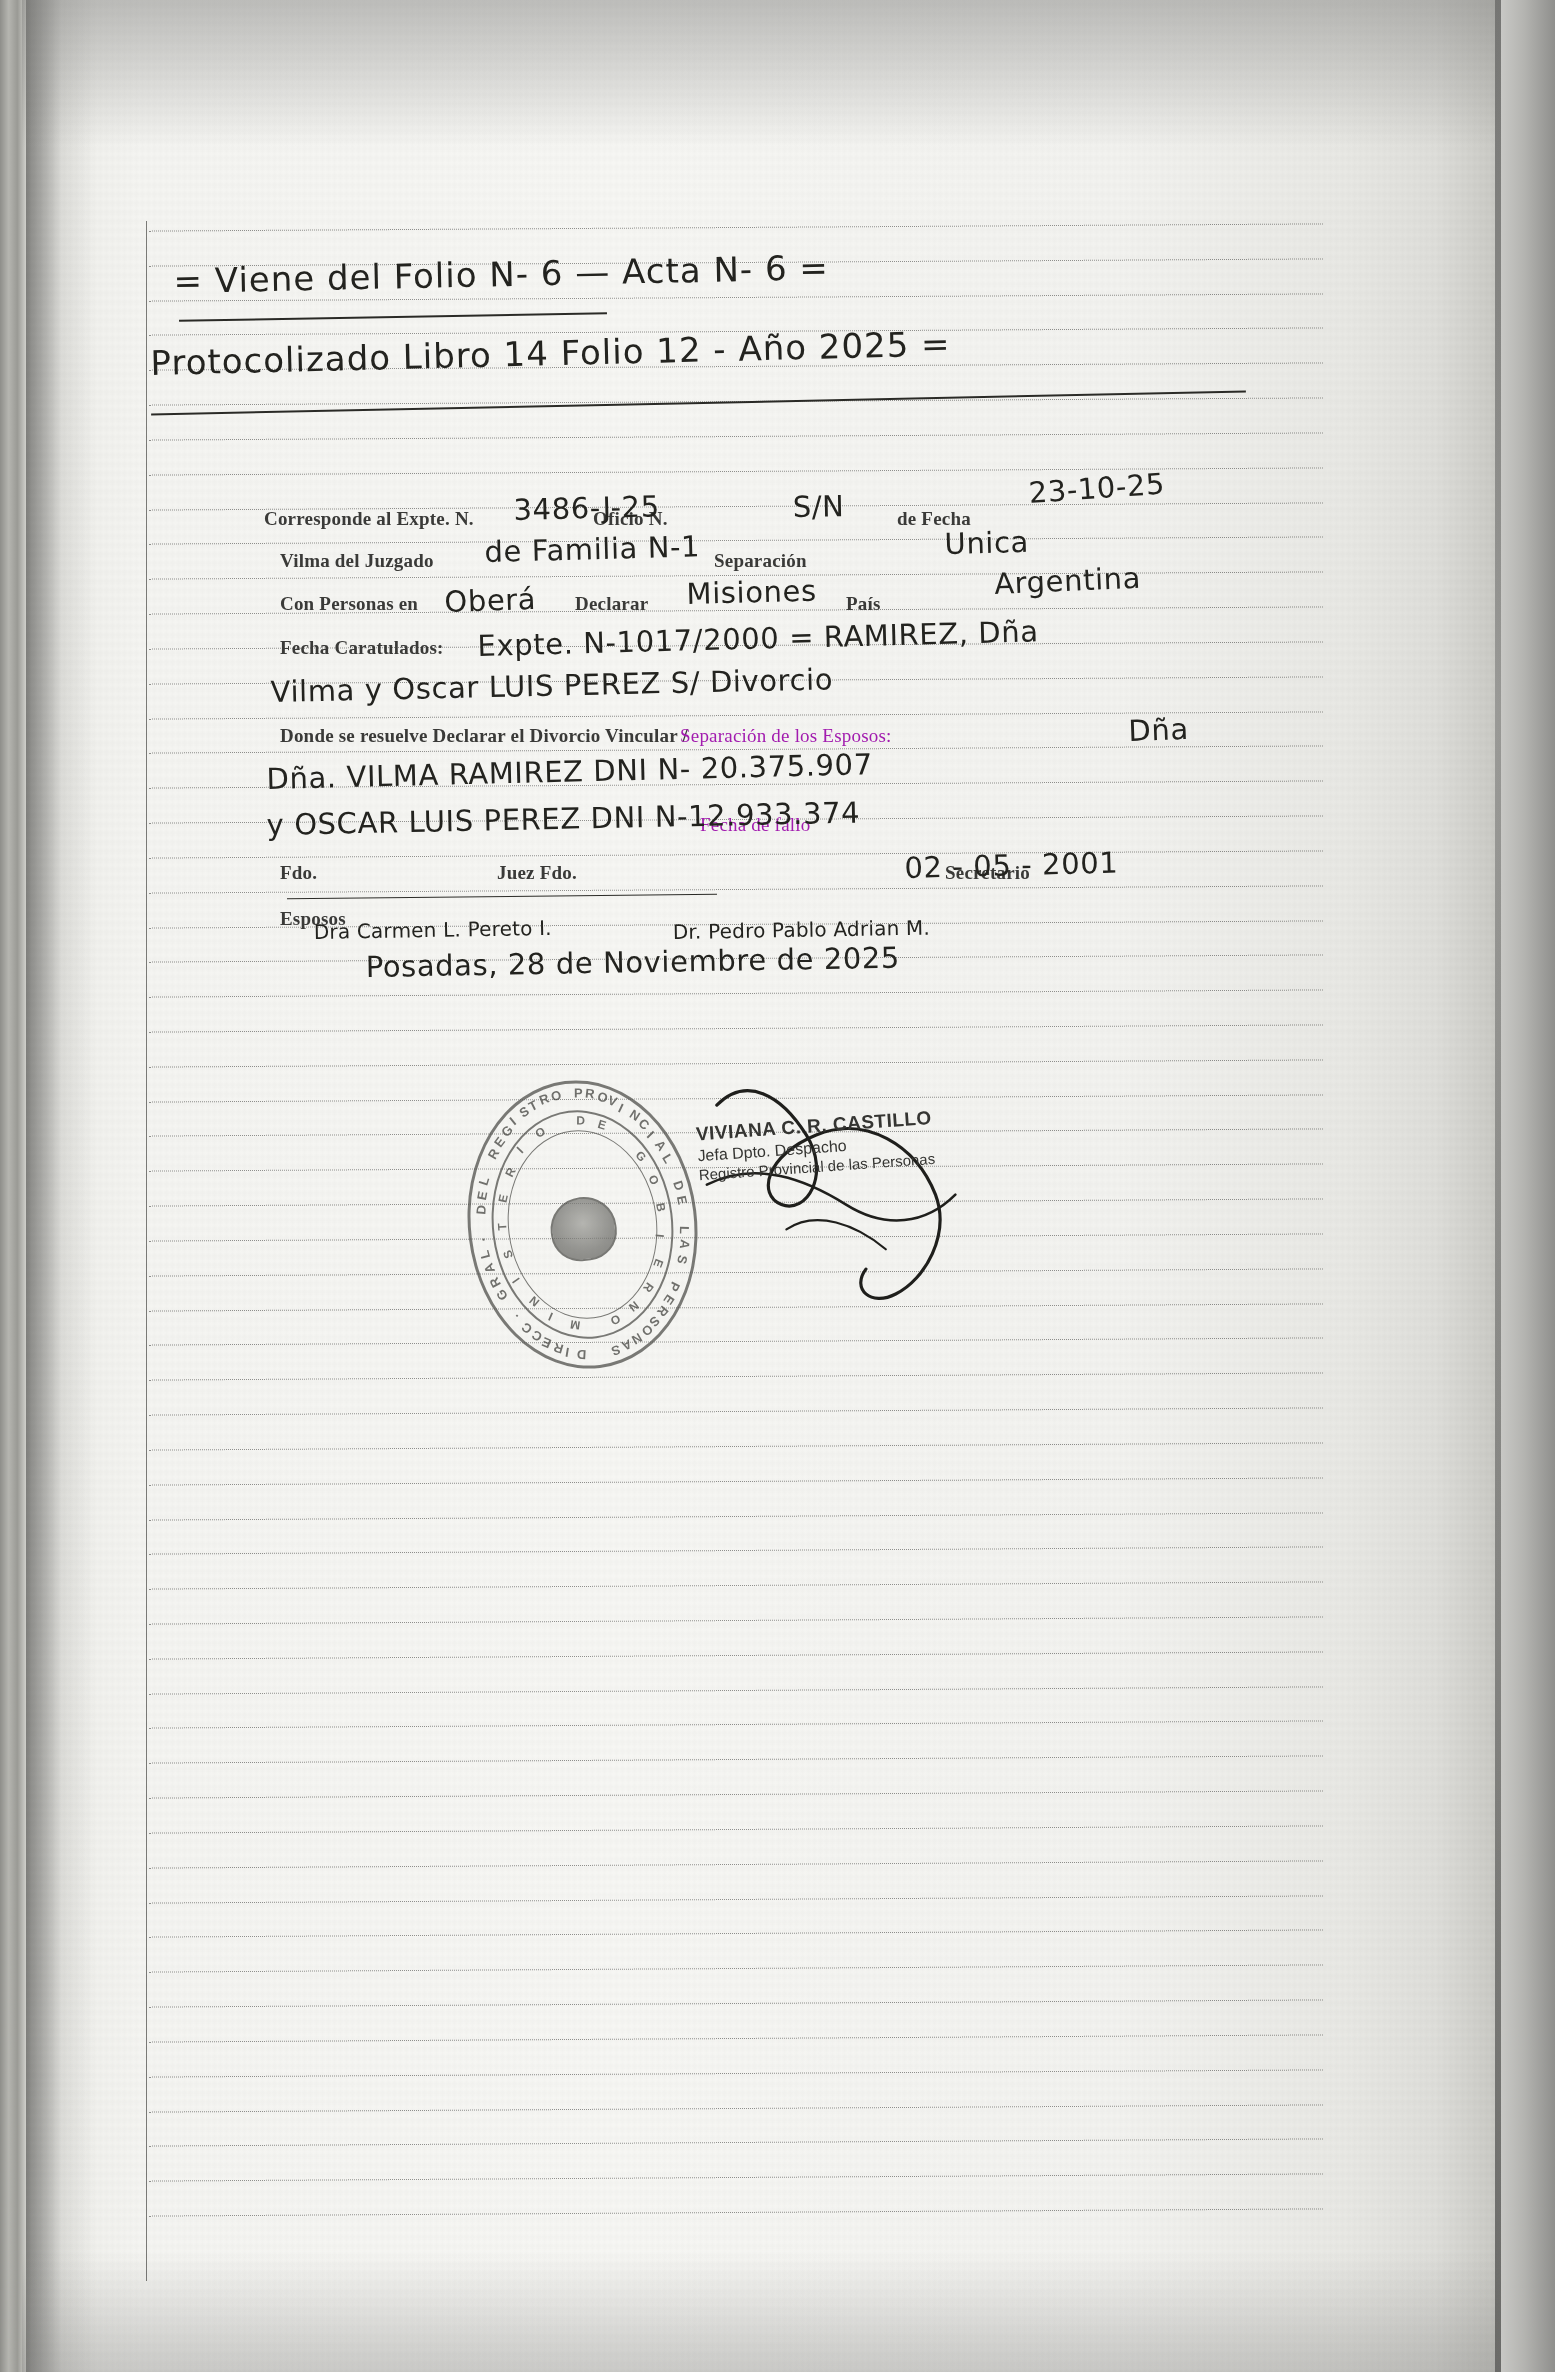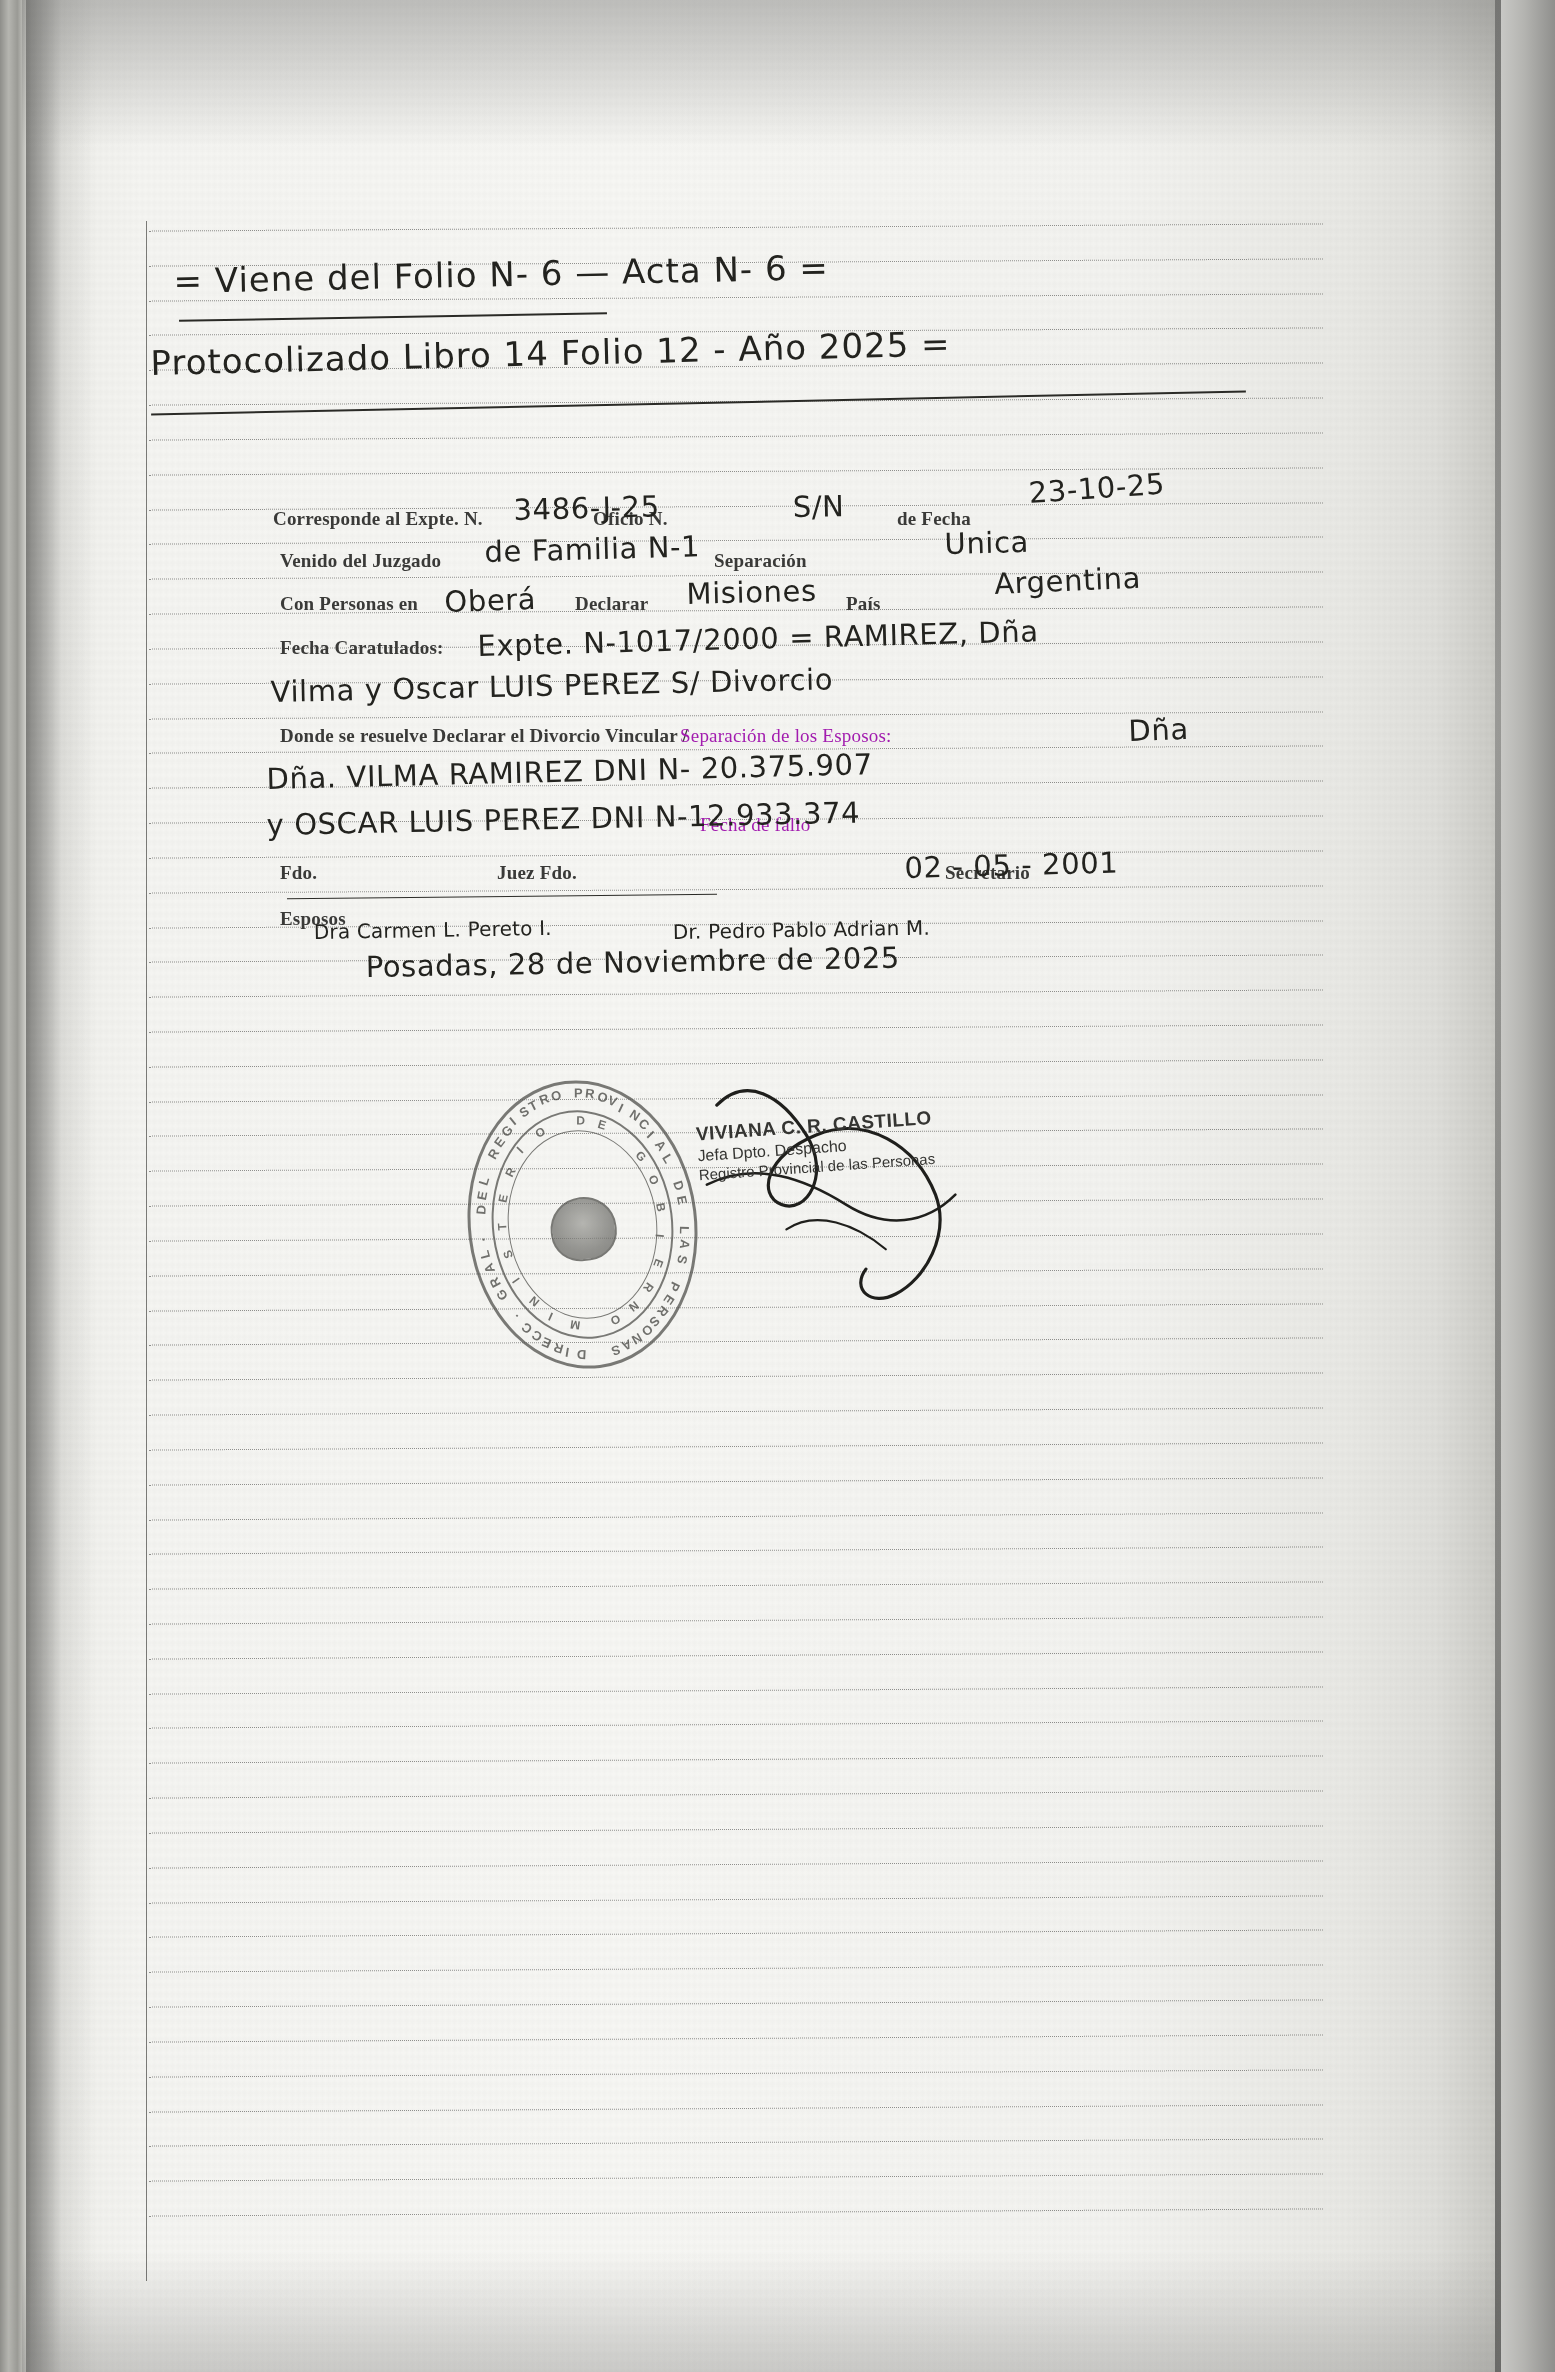--- a/index.html
+++ b/index.html
@@ -272,25 +272,25 @@
       <div class="rule" style="top: 1985px; transform: rotate(-0.35deg);"></div>
     </div>
 
   <div class="hw big" style="left:174px; top:261px; transform:rotate(-1.2deg);">= Viene del Folio N- 6    — Acta N- 6   =</div>
   <div class="ul" style="left:179px; top:316px; width:428px; transform:rotate(-1deg);"></div>
 
   <div class="hw big" style="left:151px; top:343px; transform:rotate(-1.4deg);">Protocolizado Libro 14  Folio 12 - Año 2025 =</div>
   <div class="ul" style="left:151px; top:402px; width:1095px; transform:rotate(-1.2deg);"></div>
 
   <div class="form">
-    <div class="lbl" style="left:124px; top:281px;">Corresponde al Expte. N.</div>
+    <div class="lbl" style="left:115px; top:281px;">Corresponde al Expte. N.</div>
     <div class="lbl" style="left:444px; top:281px;">Oficio N.</div>
     <div class="lbl" style="left:748px; top:281px;">de Fecha</div>
 
-    <div class="lbl" style="left:131px; top:323px;">Venido del Juzgado</div>
+    <div class="lbl" style="left:131px; top:323px;">Vilma del Juzgado</div>
     <div class="lbl" style="left:565px; top:323px;">Separación</div>
 
     <div class="lbl" style="left:131px; top:366px;">Con Personas en</div>
     <div class="lbl" style="left:426px; top:366px;">Declarar</div>
     <div class="lbl" style="left:697px; top:366px;">País</div>
 
     <div class="lbl" style="left:131px; top:410px;">Fecha Caratulados:</div>
 
     <div class="lbl" style="left:131px; top:498px;">Donde se resuelve Declarar el Divorcio Vincular /</div>
     <div class="lbl faint" style="left:531px; top:498px;">Separación de los Esposos:</div>

